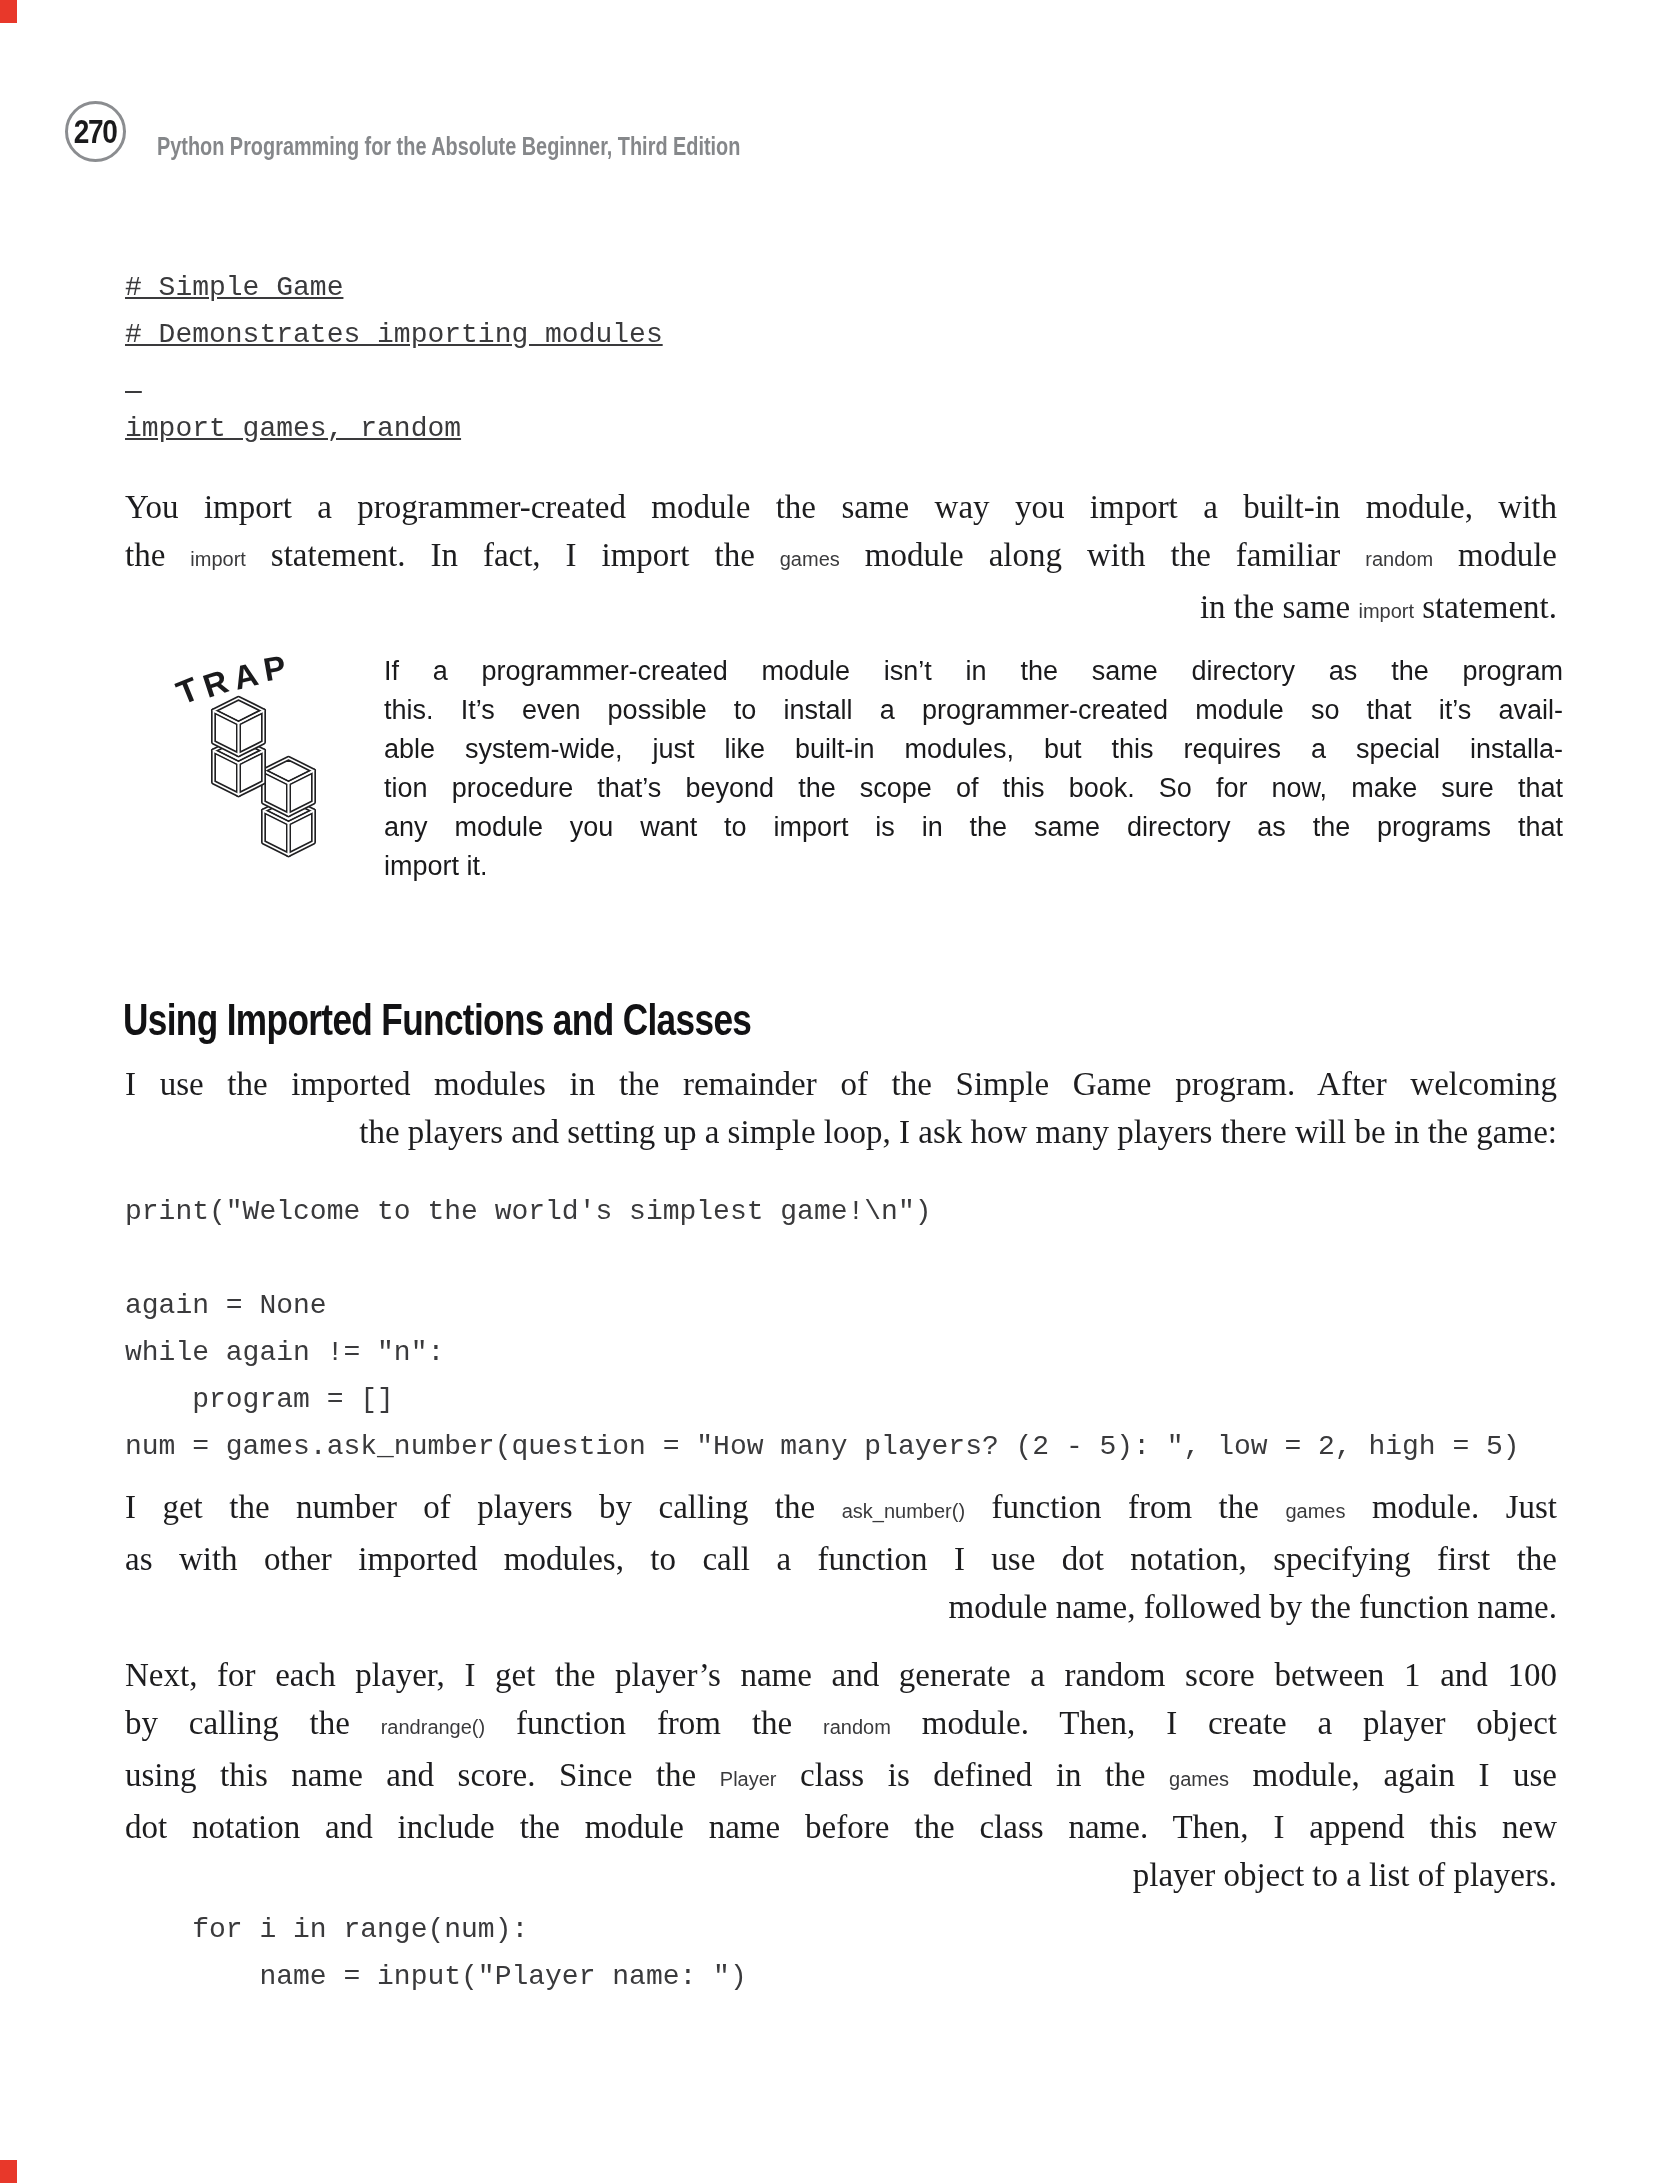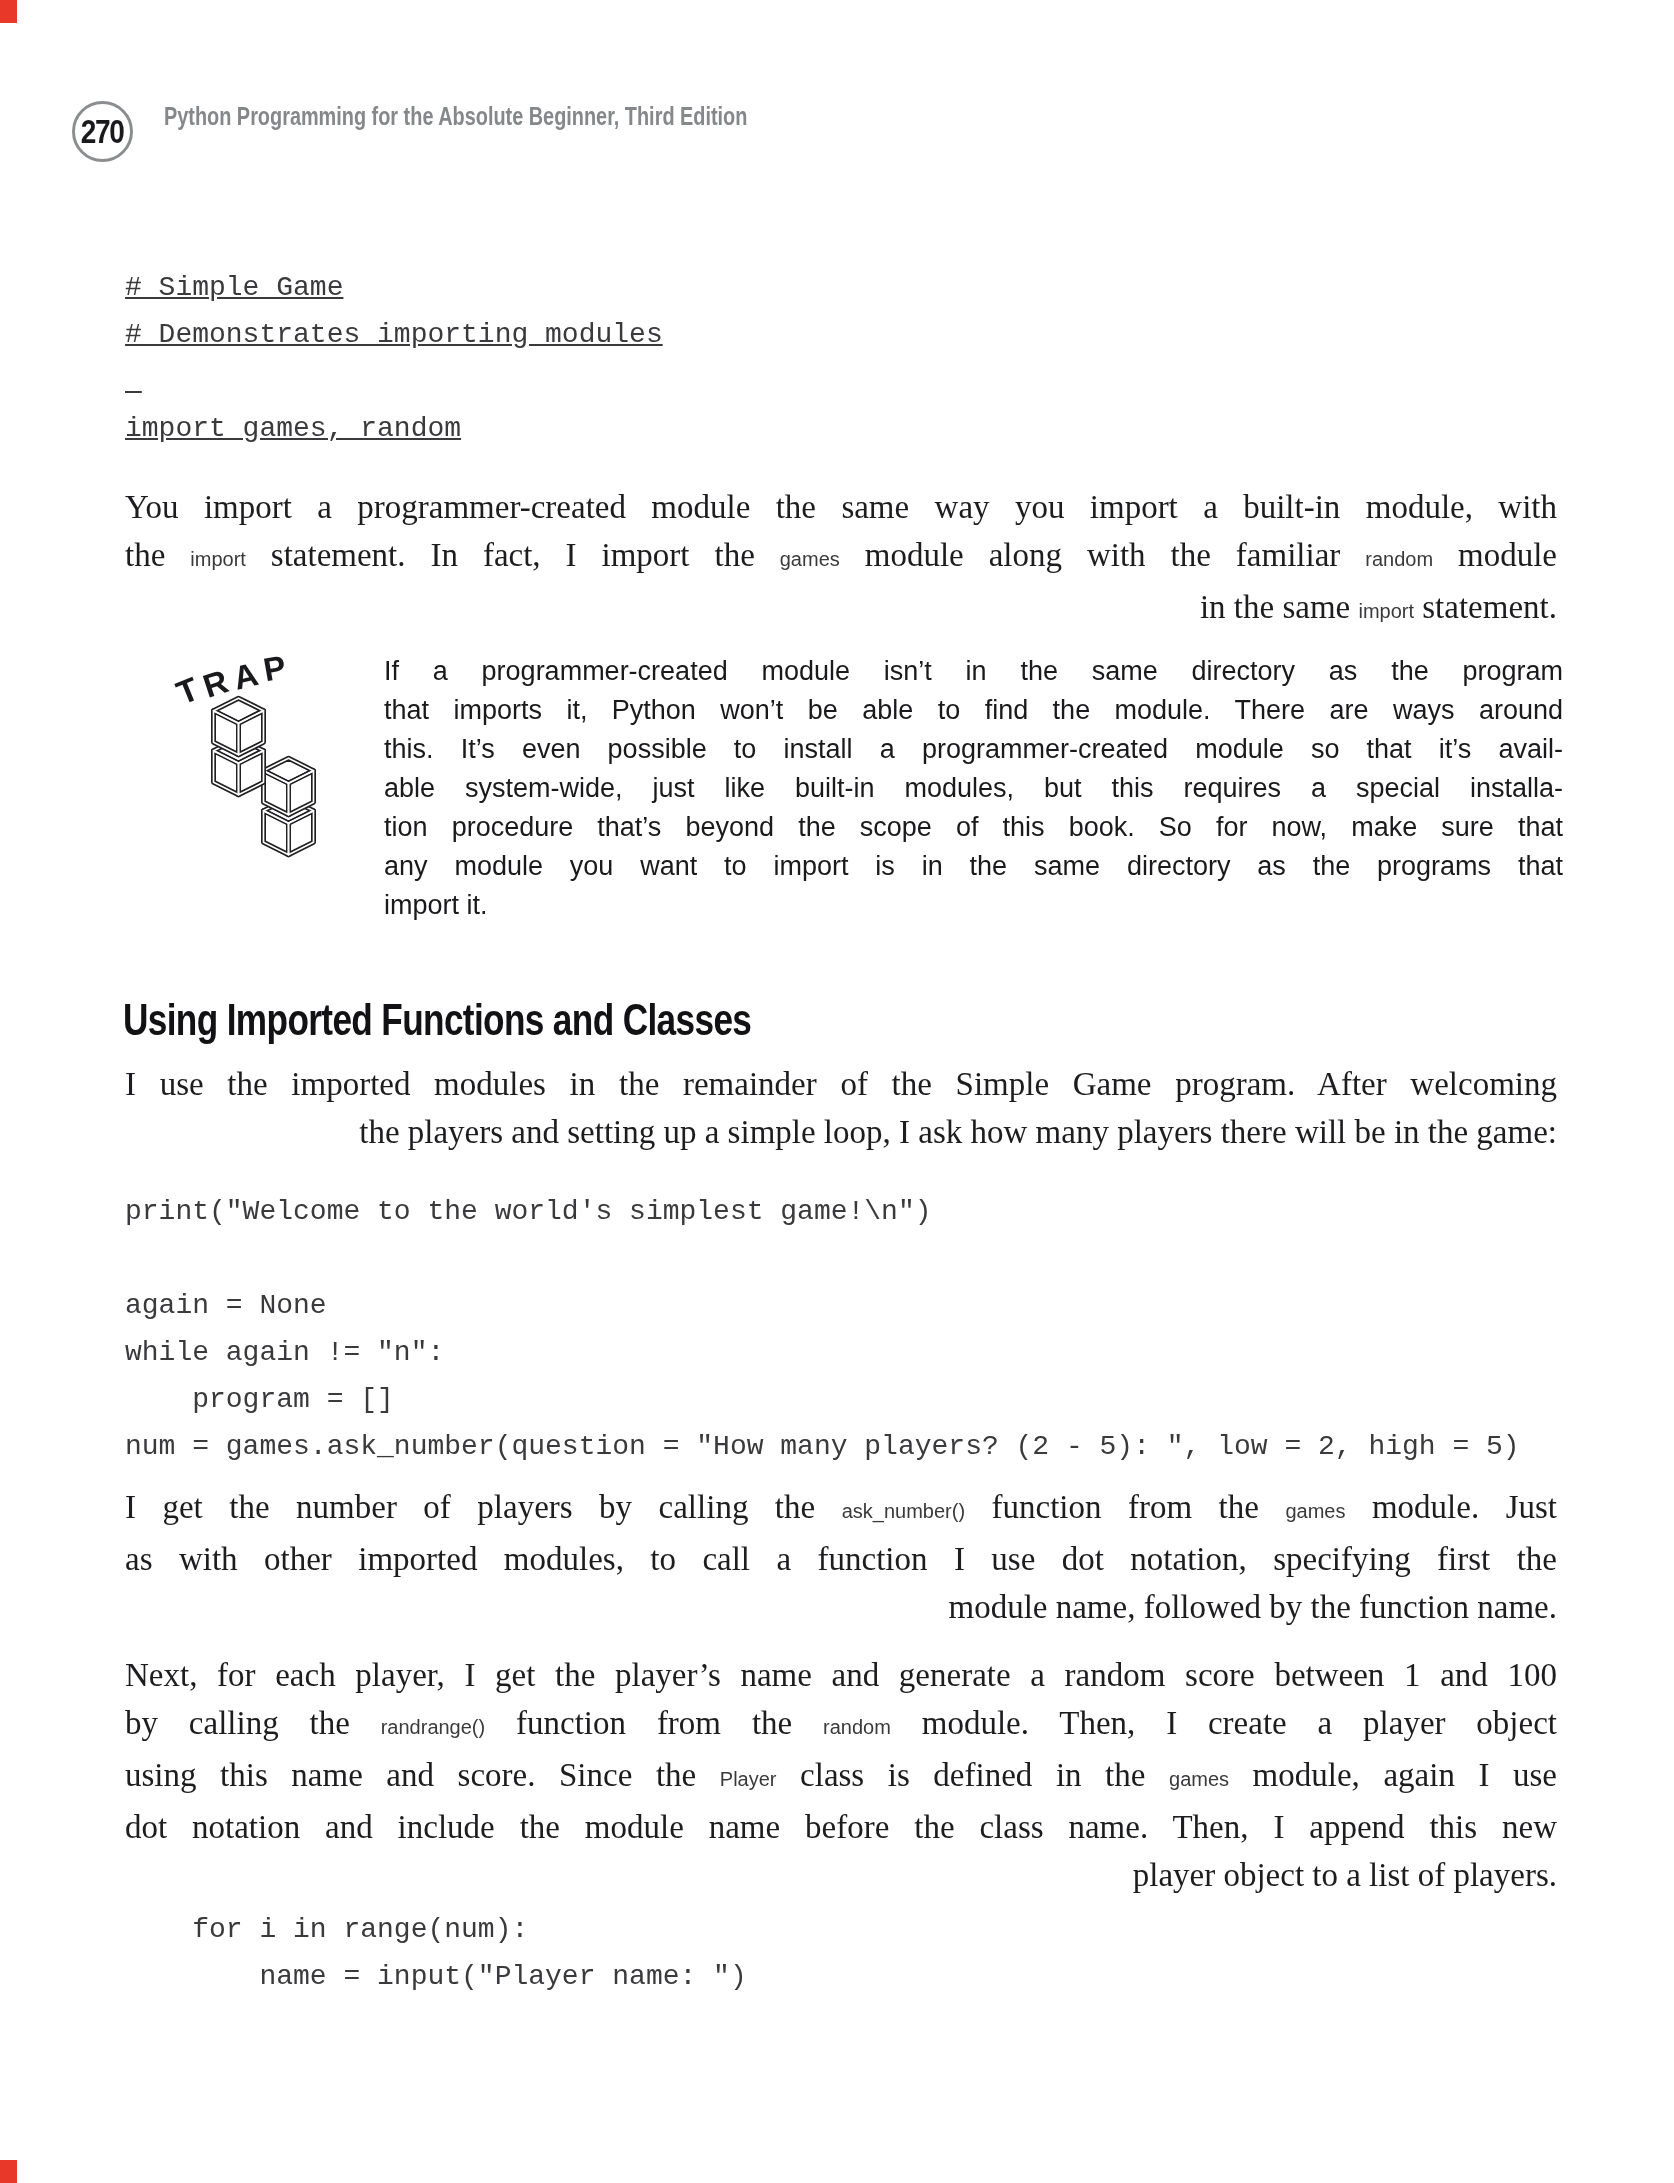--- a/index.html
+++ b/index.html
@@ -5,21 +5,21 @@
   html,body{margin:0;padding:0;background:#ffffff;}
   #page{position:relative;width:1675px;height:2183px;background:#ffffff;overflow:hidden;
         font-family:"Liberation Serif", serif;}
 
   
   .edge-tab{position:absolute;left:0;width:17px;height:23.4px;}
   #tab-top{top:0;}
   #tab-bottom{bottom:0;}
 
   
-  #header{position:absolute;left:72px;top:101px;display:flex;align-items:flex-start;gap:31px;}
+  #header{position:absolute;left:65px;top:101px;display:flex;align-items:flex-end;gap:31px;}
   #page-num-circle{width:55px;height:55px;border:3.9px solid #8b8d90;border-radius:50%;
         display:flex;align-items:center;justify-content:center;background:#fff;}
   #page-num{font-family:"Liberation Sans",sans-serif;font-weight:bold;font-size:33px;
         color:#1a1a1c;transform:scaleX(.85);letter-spacing:-1.6px;}
   #header-title{font-family:"Liberation Sans",sans-serif;font-weight:bold;font-size:26.5px;
         color:#85878a;transform:scaleX(.75);transform-origin:left center;white-space:nowrap;}
 
   
   .code{position:absolute;left:125px;font-family:"Liberation Mono",monospace;
         font-size:28px;line-height:47px;color:#3a3a3c;}
@@ -132,21 +132,20 @@
       <g stroke="#ffffff" stroke-width="2" fill="none" stroke-linejoin="round">
         <polygon points="62,13 92,28 62,43 32,28"></polygon>
         <polygon points="32,28 62,43 62,81 32,66"></polygon>
         <polygon points="92,28 62,43 62,81 92,66"></polygon>
       </g>
     </svg>
   </div>
 
   <div id="trap-text" class="justify-lines">
       <div class="line jl">If a programmer-created module isn’t in the same directory as the program</div>
-      <div class="line jl">that imports it, Python won’t be able to find the module. There are ways around</div>
       <div class="line jl">this. It’s even possible to install a programmer-created module so that it’s avail-</div>
       <div class="line jl">able system-wide, just like built-in modules, but this requires a special installa-</div>
       <div class="line jl">tion procedure that’s beyond the scope of this book. So for now, make sure that</div>
       <div class="line jl">any module you want to import is in the same directory as the programs that</div>
       <div class="line">import it.</div>
     </div>
 
   <div id="section-heading">Using Imported Functions and Classes</div>
 
   <div id="p2" class="para justify-lines">

